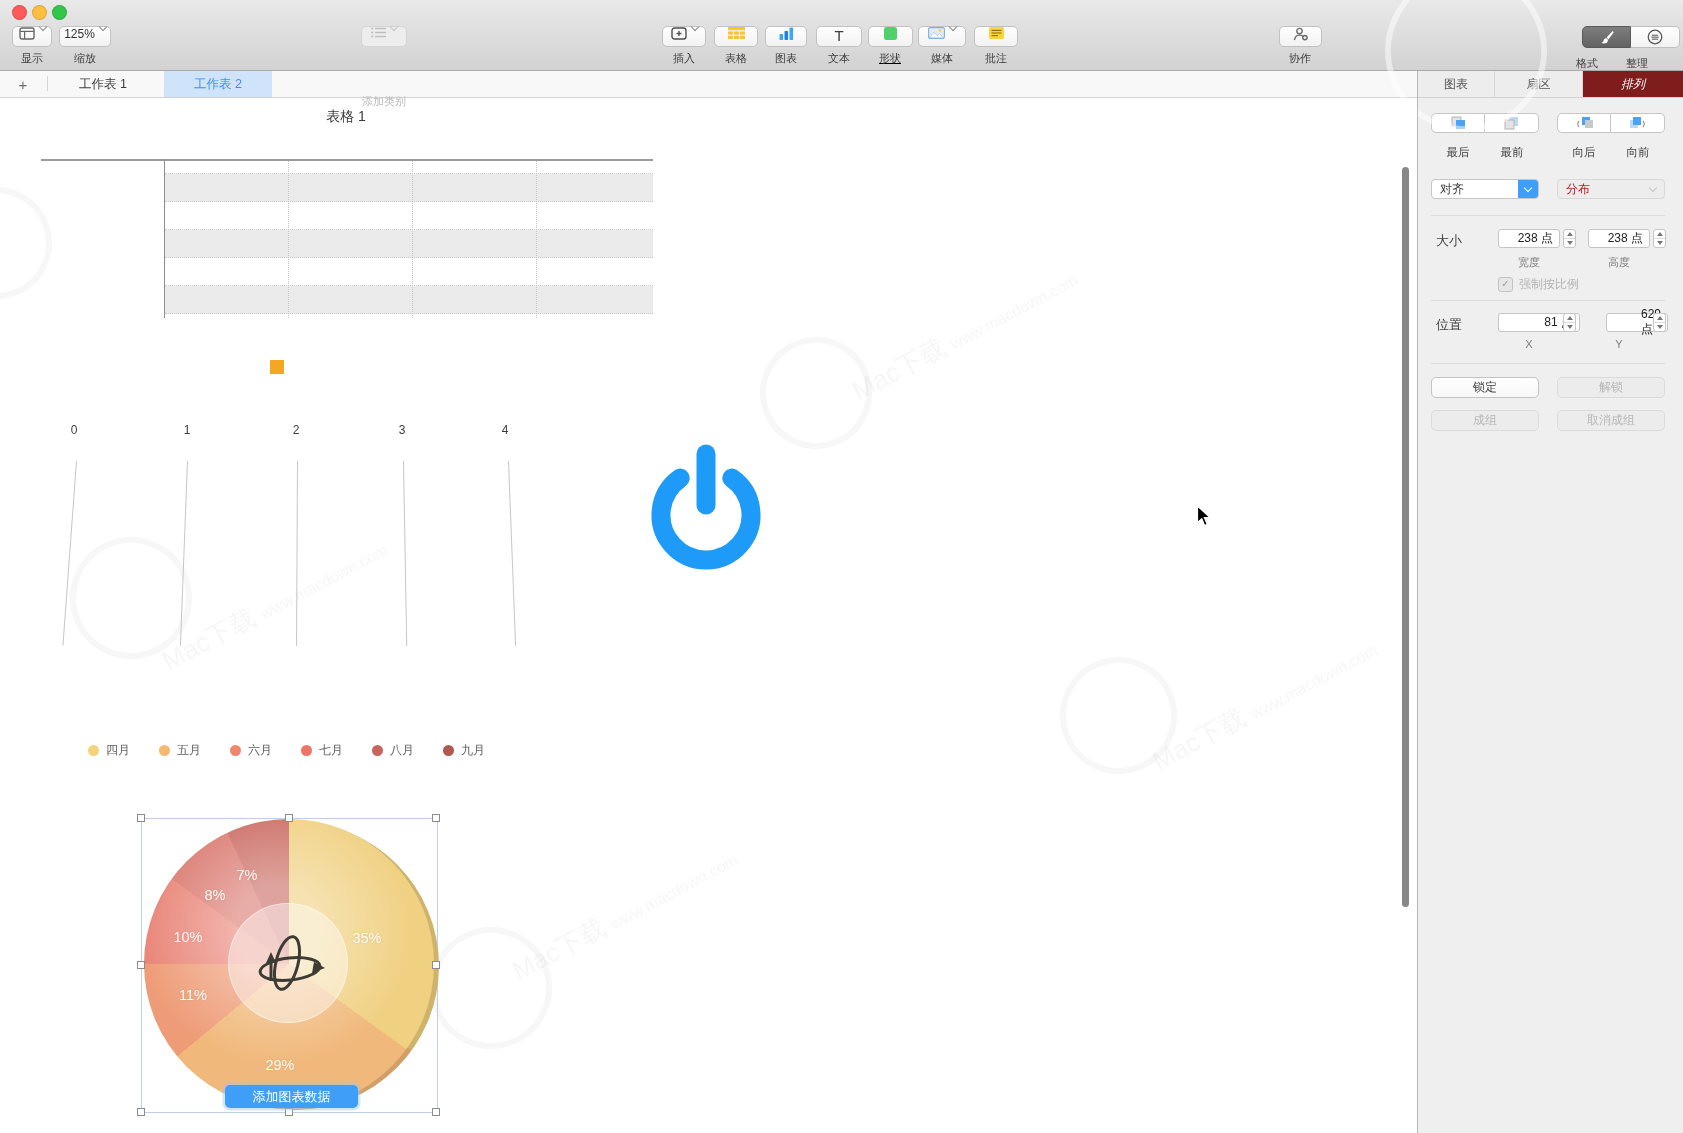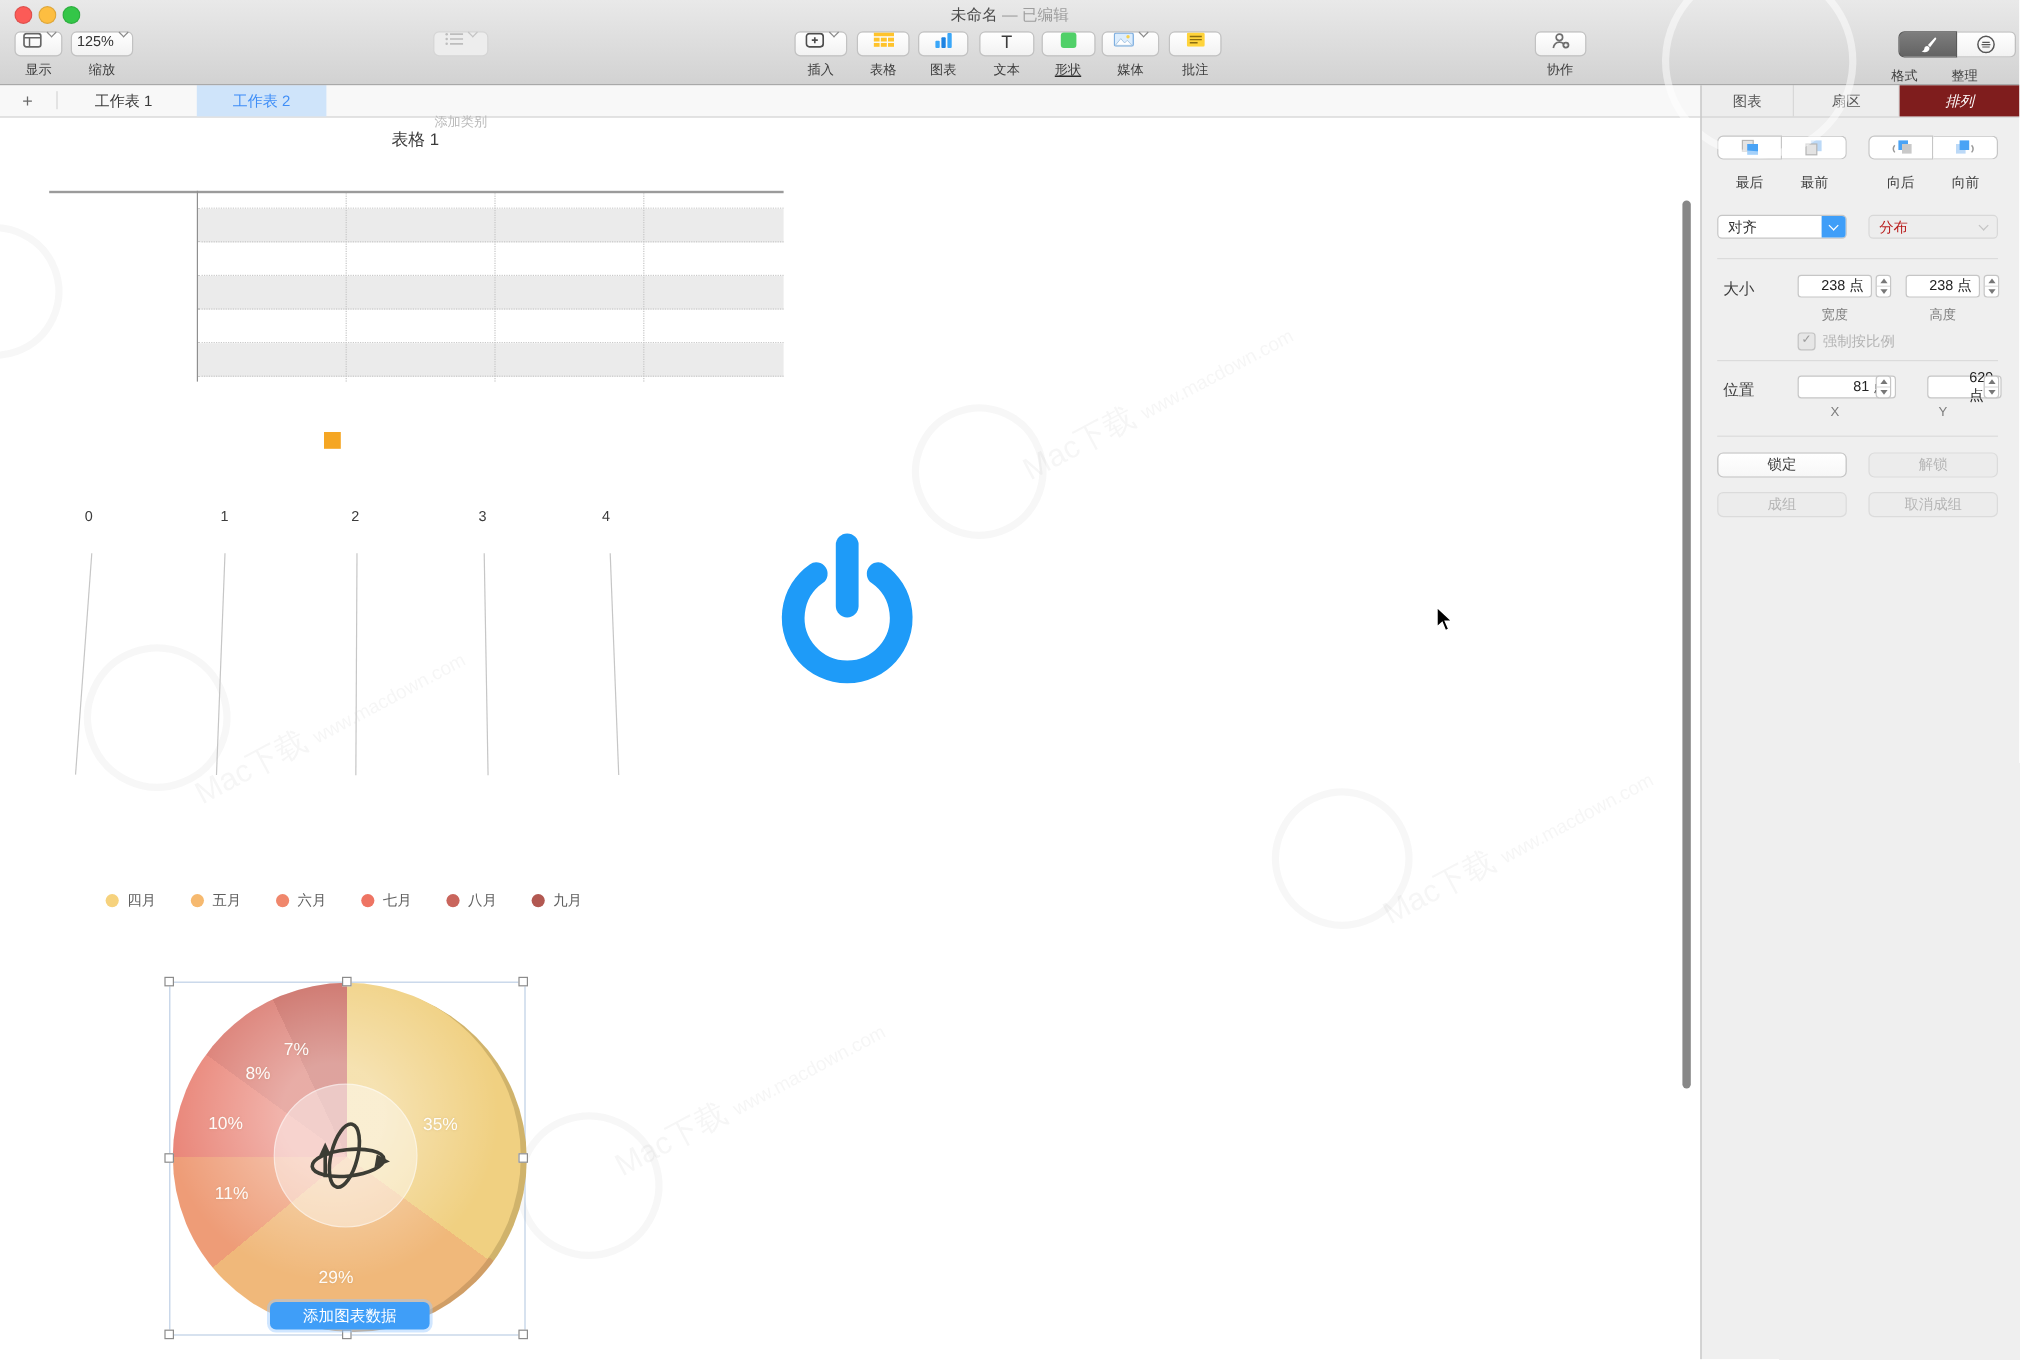--- a/index.html
+++ b/index.html
@@ -118,23 +118,20 @@
 </head>
 <body>
 
 <div class="screen">
 
   <div class="titlebar">
     <div class="wm-logo" style="left:1385px;top:-30px;width:150px;height:150px;border-color:rgba(255,255,255,.5);"></div>
     <span class="traffic" style="left: 12px; background: rgb(252, 91, 87);"></span>
     <span class="traffic" style="left: 32px; background: rgb(253, 190, 65);"></span>
     <span class="traffic" style="left: 52px; background: rgb(52, 198, 72);"></span>
-    <div class="wintitle">
-      <span>未命名</span> <span class="dim">— 已编辑</span>
-    </div>
 
     <div class="tbitem" style="left:-8px;">
       <div class="tbtn" style="width:40px;">
         <svg width="16" height="13" viewBox="0 0 16 13">
             <rect x="1" y="1" width="14" height="11" rx="2" fill="none" stroke="#666" stroke-width="1.4"></rect>
             <line x1="1" y1="4.4" x2="15" y2="4.4" stroke="#666" stroke-width="1.2"></line>
             <line x1="5.6" y1="4.4" x2="5.6" y2="12" stroke="#666" stroke-width="1.2"></line>
           </svg>
         <span class="chev small"></span>
       </div>

